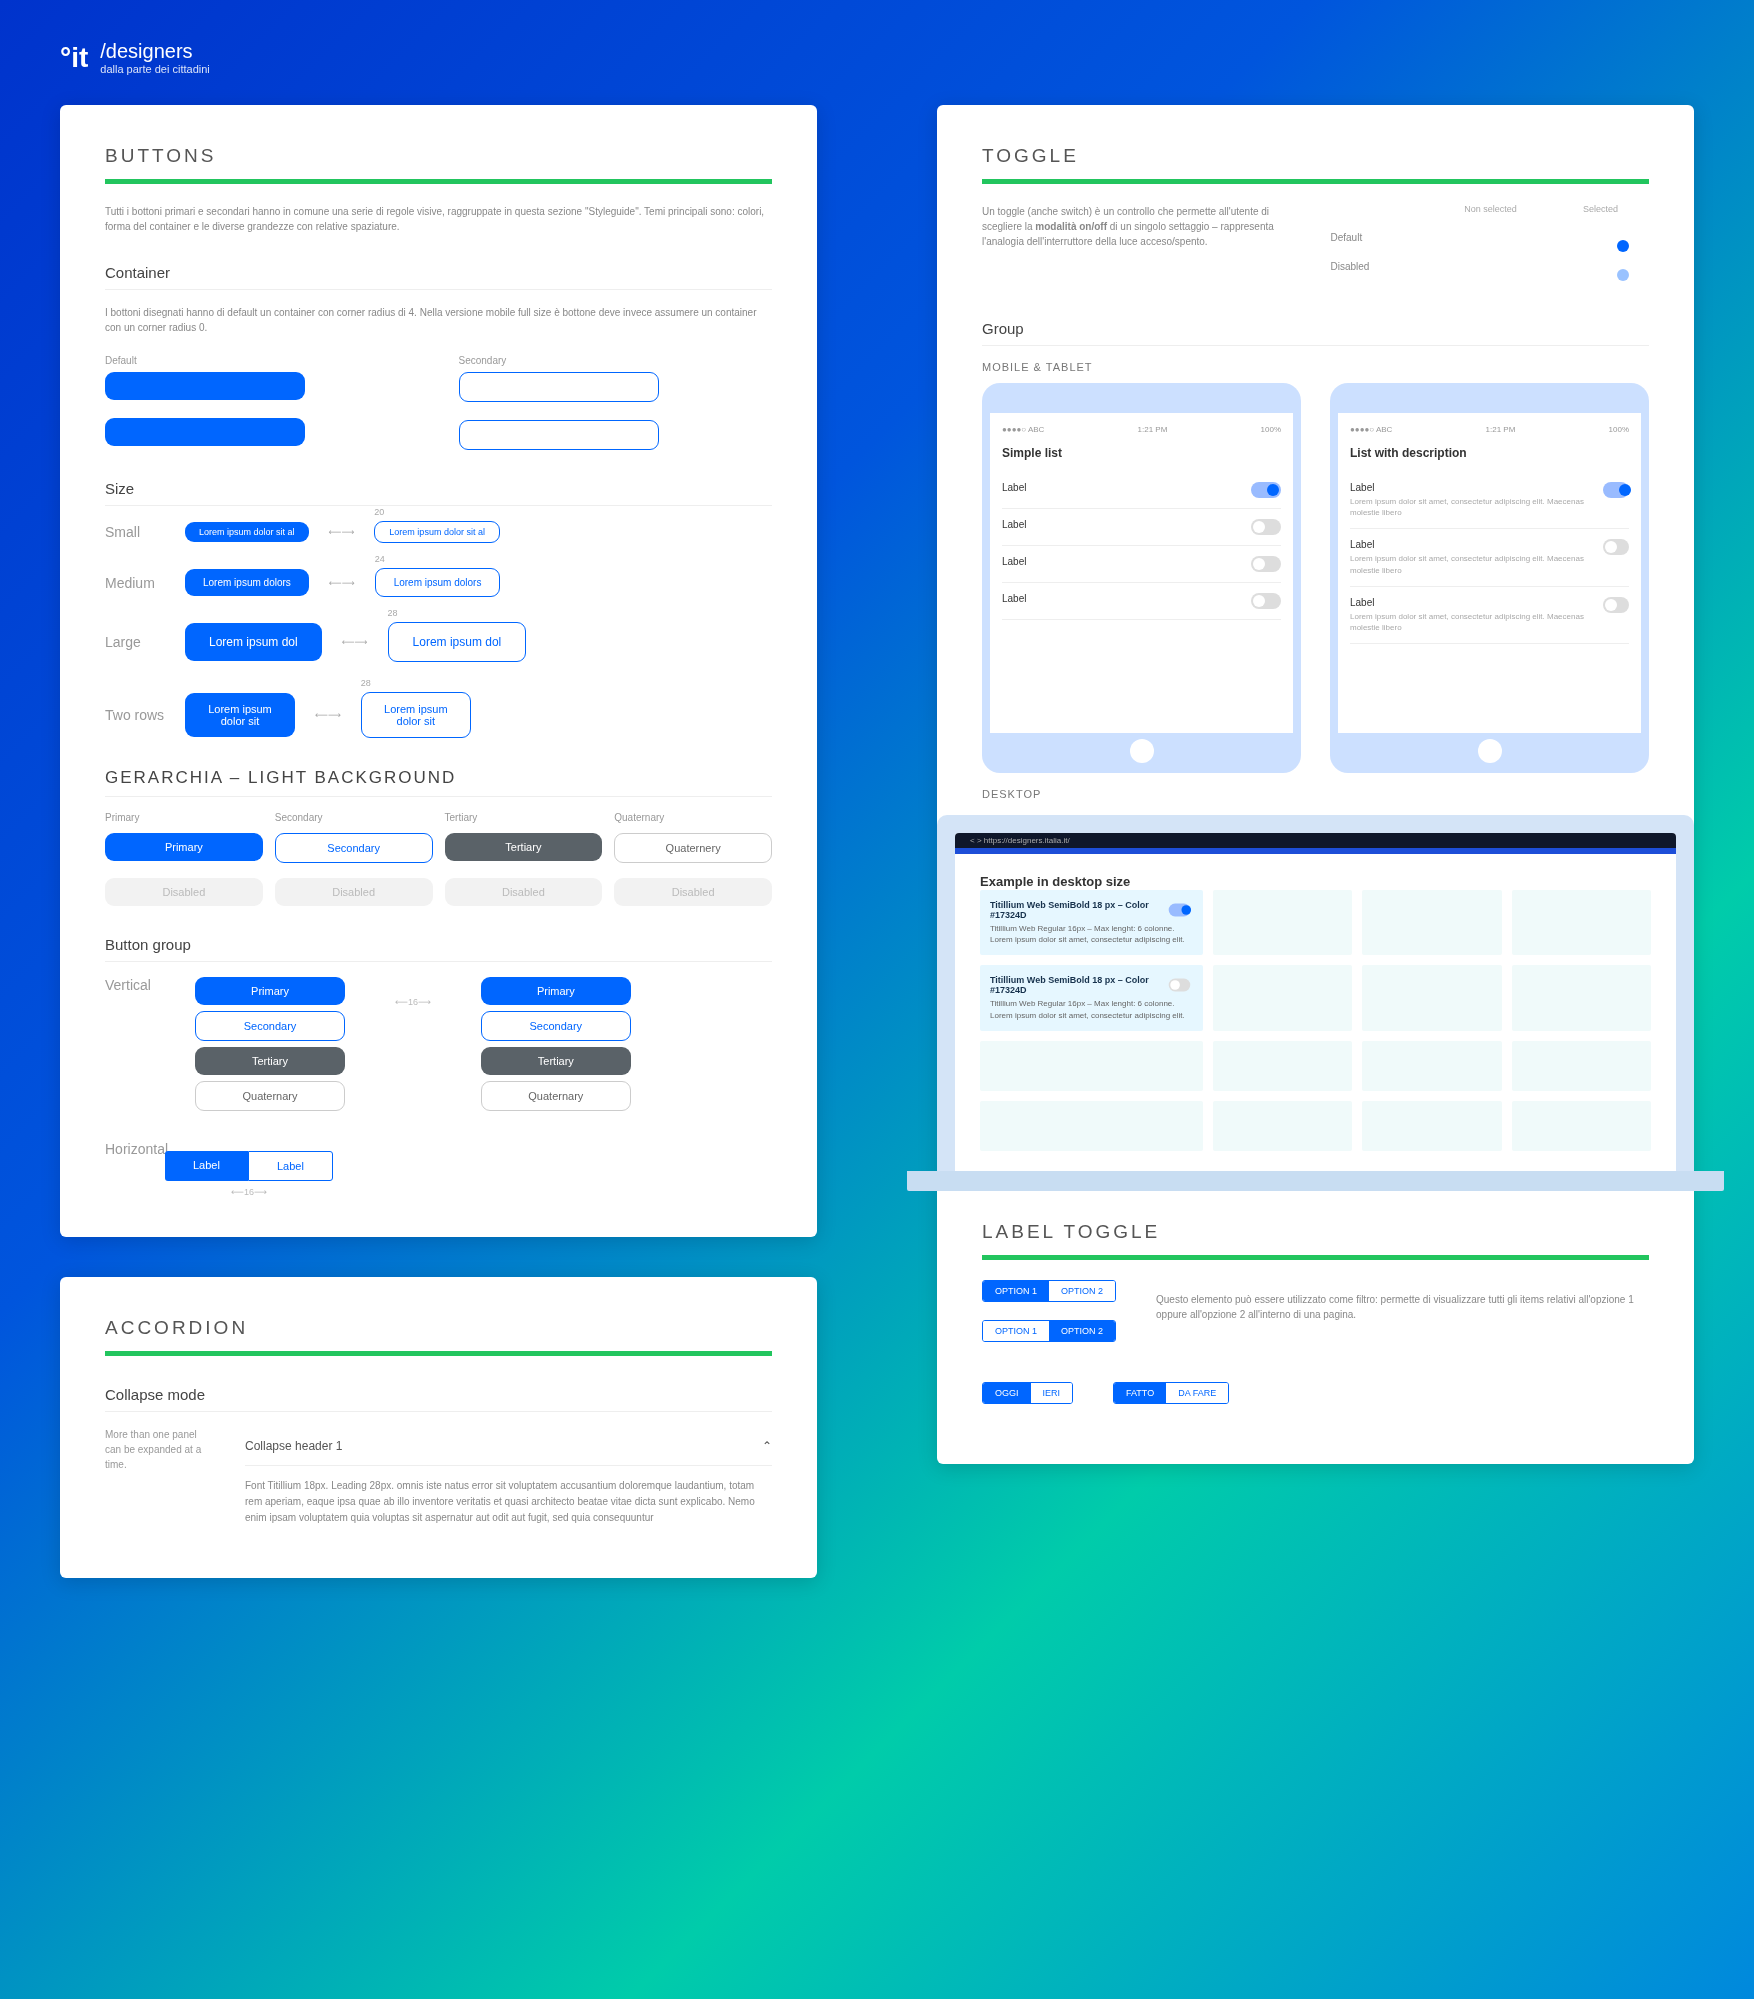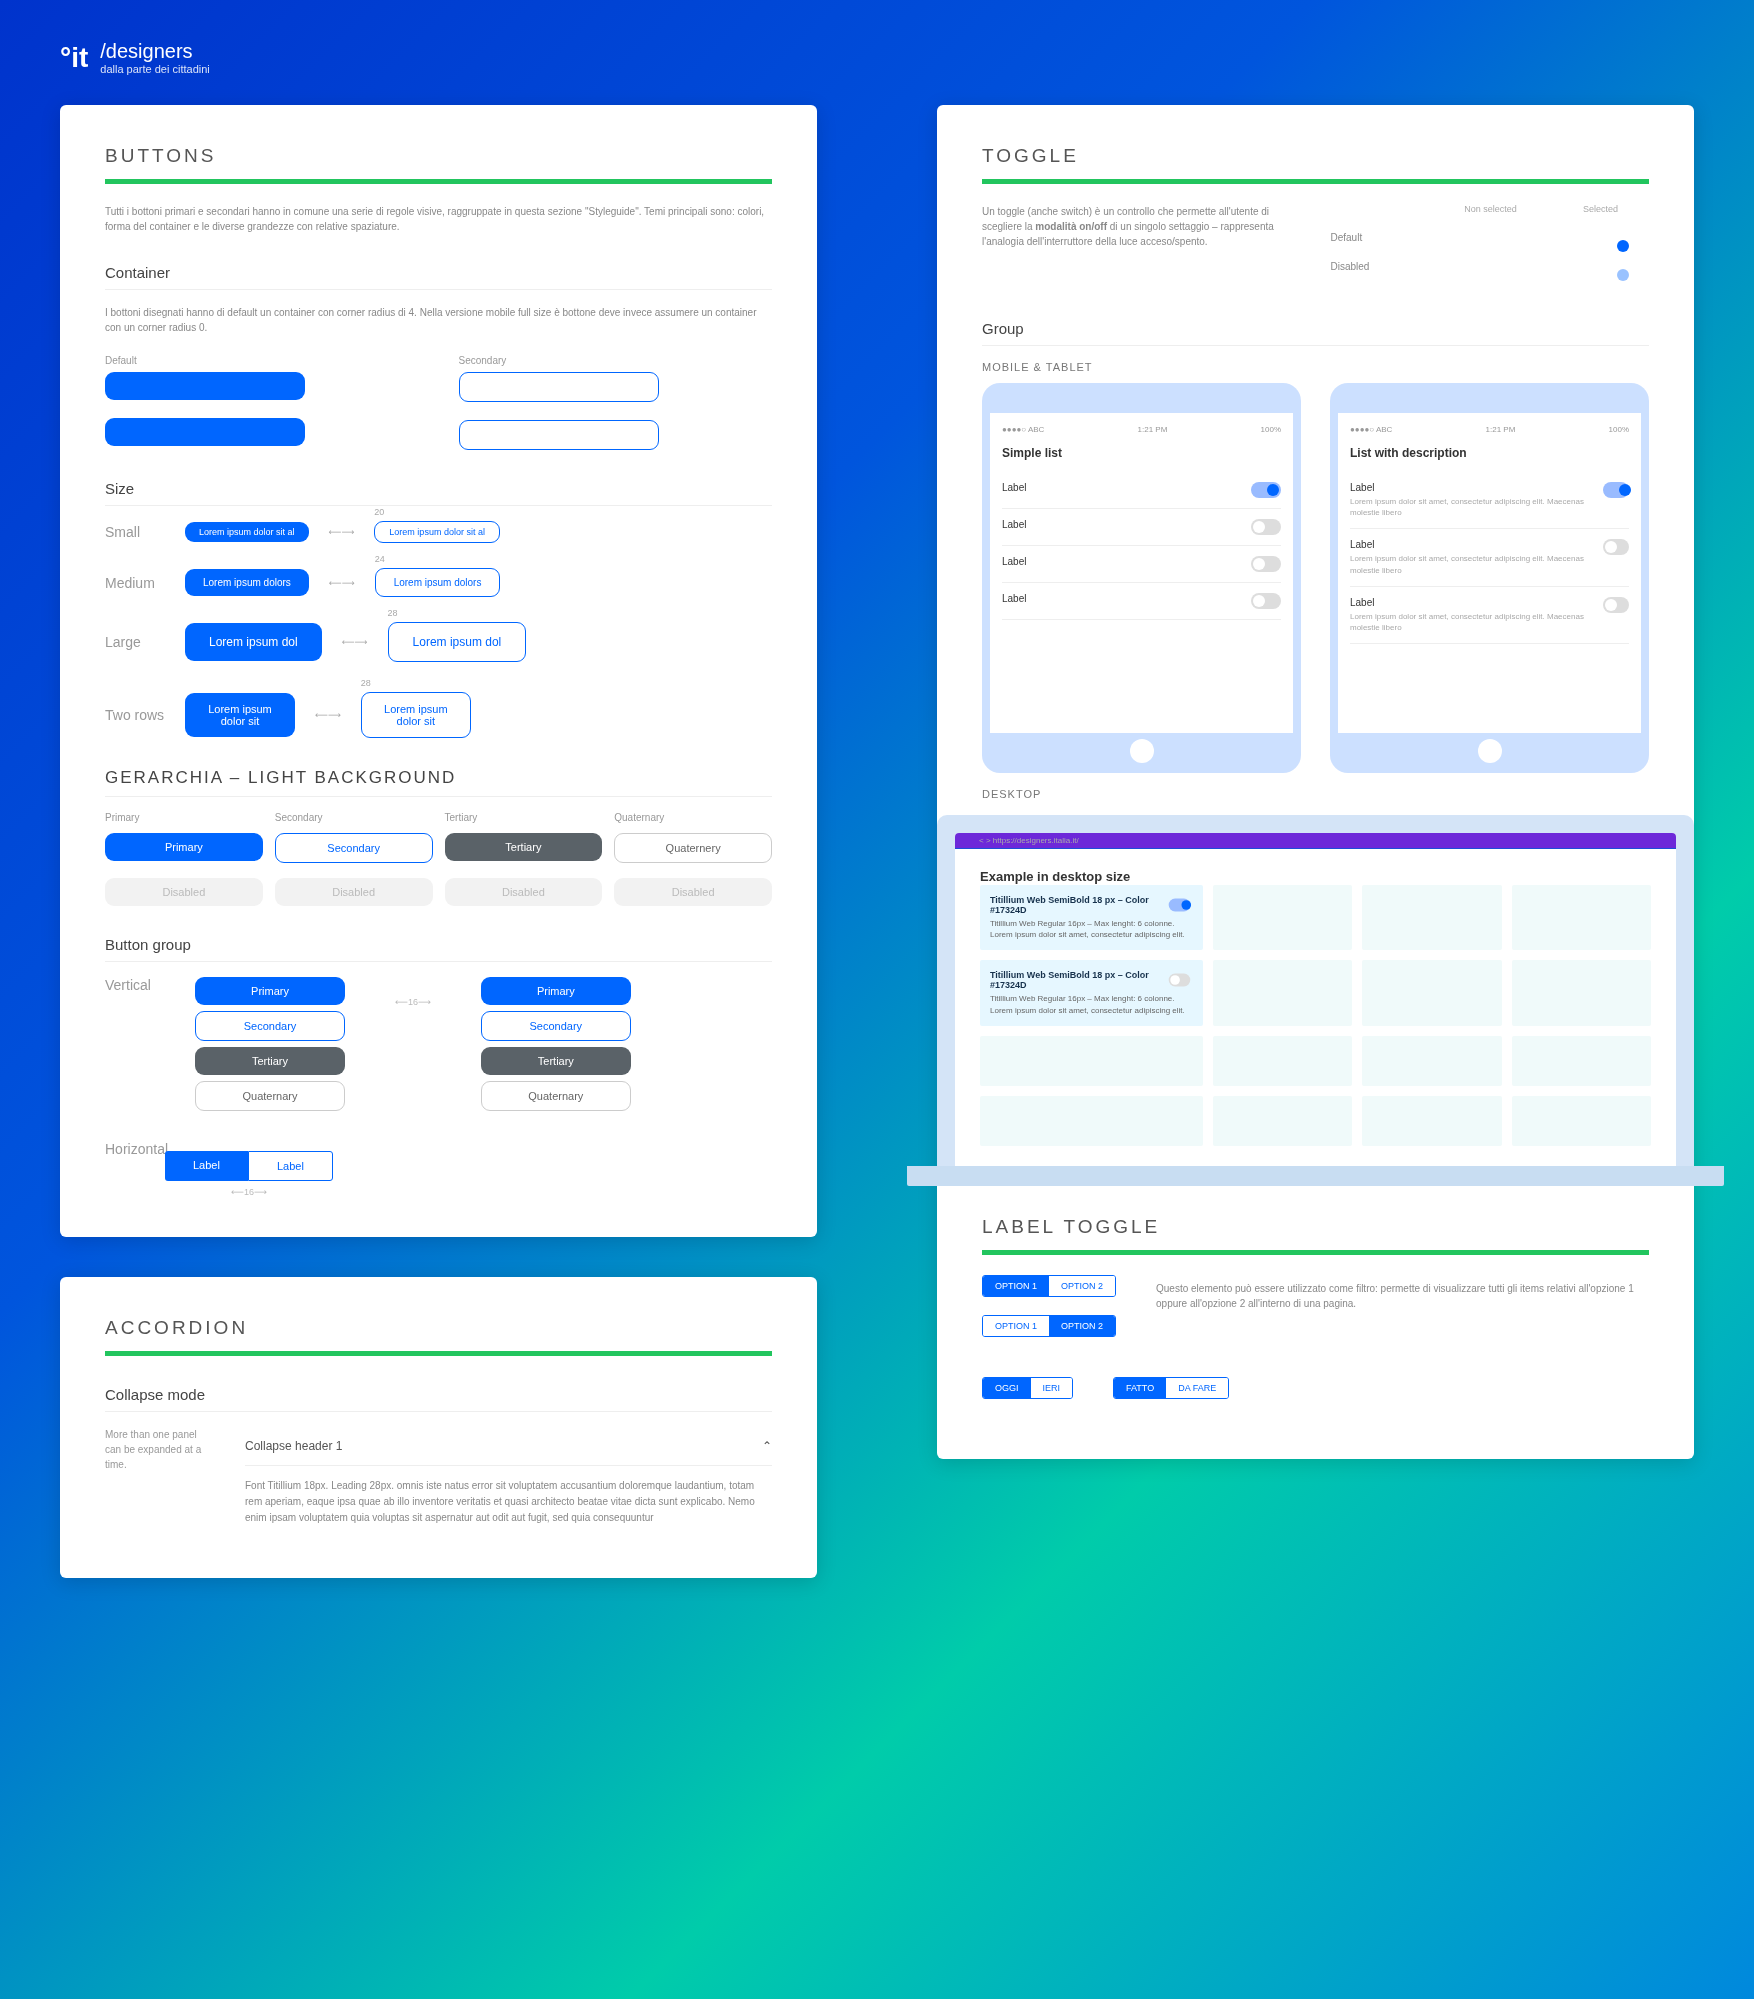--- a/index.html
+++ b/index.html
@@ -53,30 +53,30 @@
 .stitle{font-size:12px;font-weight:600;margin-bottom:12px}
 .sitem{display:flex;justify-content:space-between;align-items:flex-start;padding:10px 0;border-bottom:1px solid #eee;font-size:10px}
 .sitem .sd{font-size:8px;color:#aaa;margin-top:3px;line-height:1.4}
 .laptop-wrap{margin:15px -45px 30px}
 .laptop{background:#d4e4f7;border-radius:10px 10px 0 0;padding:18px 18px 0;position:relative}
 .lscreen{background:#fff;border-radius:4px 4px 0 0;overflow:hidden}
 .lbar1{background:#e8e8e8;padding:4px 8px;font-size:8px;color:#999;display:flex;gap:6px;align-items:center}
 .lbar1 .dots span{width:7px;height:7px;border-radius:50%;background:#ccc;display:inline-block;margin-right:3px}
 .ltab{background:#fff;padding:2px 20px 2px 8px;font-size:8px;border-radius:3px 3px 0 0}
 .ltab.inactive{background:#ddd}
-.lbar2{background:#6d28d9;padding:3px 24px;font-size:8px;color:#aaa;border-bottom:1px solid #1d4ed8}
+.lbar2{background:#0f172a;padding:3px 15px;font-size:8px;color:#aaa;border-bottom:6px solid #1d4ed8}
 .lbody{padding:20px 25px}
 .ltitle{font-size:13px;font-weight:600;margin-bottom:1px}
 .lgrid{display:grid;grid-template-columns:1.6fr 1fr 1fr 1fr;gap:10px}
 .lcard{background:#e6f7ff;padding:10px;border-radius:2px;min-height:50px;font-size:9px;position:relative}
 .lcard.blank{background:#f0fafa}
 .lcard .lh{font-weight:600;color:#17324D;font-size:9px;display:flex;justify-content:space-between;align-items:center}
 .lcard .ls{color:#666;font-size:8px;margin-top:3px;line-height:1.4}
 .lbase{background:#c8ddf2;height:20px;margin:0 -30px;border-radius:0 0 2px 2px}
-.lt-row{display:flex;gap:40px;margin-bottom:20px;align-items:center}
+.lt-row{display:flex;gap:40px;margin-bottom:20px;align-items:flex-end}
 .ltog{display:inline-flex;border:1px solid #0066ff;border-radius:3px;overflow:hidden}
 .ltog span{padding:5px 12px;font-size:9px;cursor:pointer}
 .ltog .on{background:#0066ff;color:#fff}
 .ltog .off{color:#0066ff;background:#fff}
 .acc-row{display:flex;gap:30px;align-items:flex-start;margin-top:15px}
 .acc-note{width:110px;font-size:10px;color:#999;line-height:1.5}
 .acc-body{flex:1}
 .acc-h{font-size:12px;padding:12px 0;border-bottom:1px solid #eee;display:flex;justify-content:space-between;color:#555}
 .acc-c{font-size:10px;color:#888;line-height:1.6;padding:12px 0}
 .th{text-align:center;font-size:9px;color:#aaa;width:60px}

